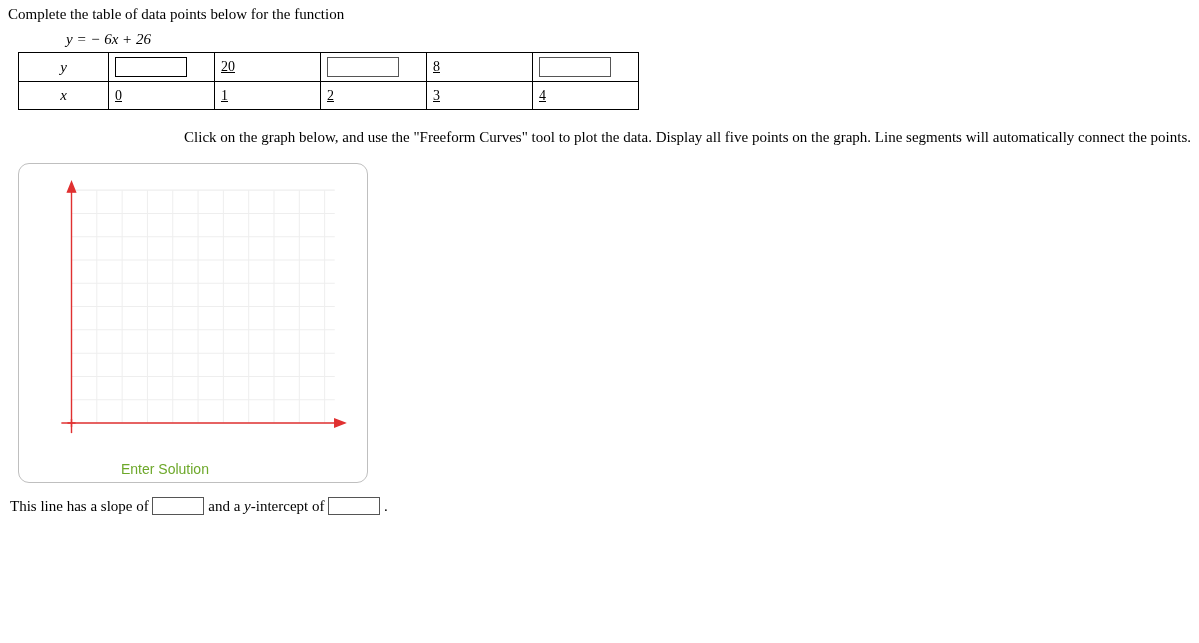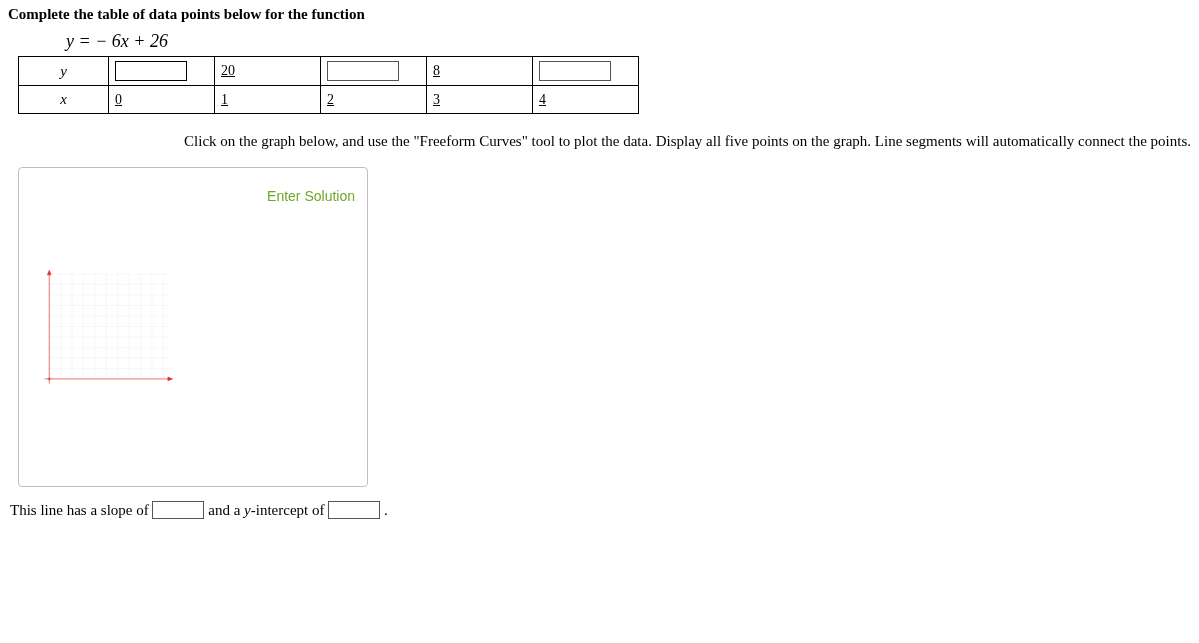--- a/index.html
+++ b/index.html
@@ -4,25 +4,25 @@
 <style>
   * { box-sizing: border-box; }
   body {
     margin: 0;
     padding: 6px 8px;
     font-family: "Times New Roman", Times, serif;
     font-size: 15px;
     color: #000;
     background: #fff;
   }
-  .question-text { margin-bottom: 0; font-weight: bold; }
+  .question-text { margin-bottom: 0; }
   .equation {
     font-style: italic;
     margin: 8px 0 2px 58px;
-    font-size: 18px;
+    font-size: 15px;
   }
   table.data {
     border-collapse: collapse;
     margin: 4px 0 18px 10px;
   }
   table.data td {
     border: 1px solid #000;
     padding: 4px 6px;
     height: 28px;
     vertical-align: middle;
@@ -44,25 +44,25 @@
     width: 72px;
     font-size: 13px;
     padding: 0 2px;
   }
   .inp.thick { border: 1.5px solid #000; }
   .instr { margin: 4px 0 16px 0; line-height: 1.25; text-align: right; }
   .graph-box {
     width: 350px;
     height: 320px;
     border: 1px solid #bfbfbf;
-    border-radius: 4px;
+    border-radius: 11px;
     margin-left: 10px;
     padding: 14px 12px 6px 12px;
     display: flex;
-    flex-direction: row;
+    flex-direction: column;
   }
   .graph-area {
     flex: 1;
     position: relative;
   }
   .graph-area svg { width: 100%; height: 100%; }
   .enter-sol {
     color: #6da82a;
     font-family: Arial, sans-serif;
     font-size: 14px;

